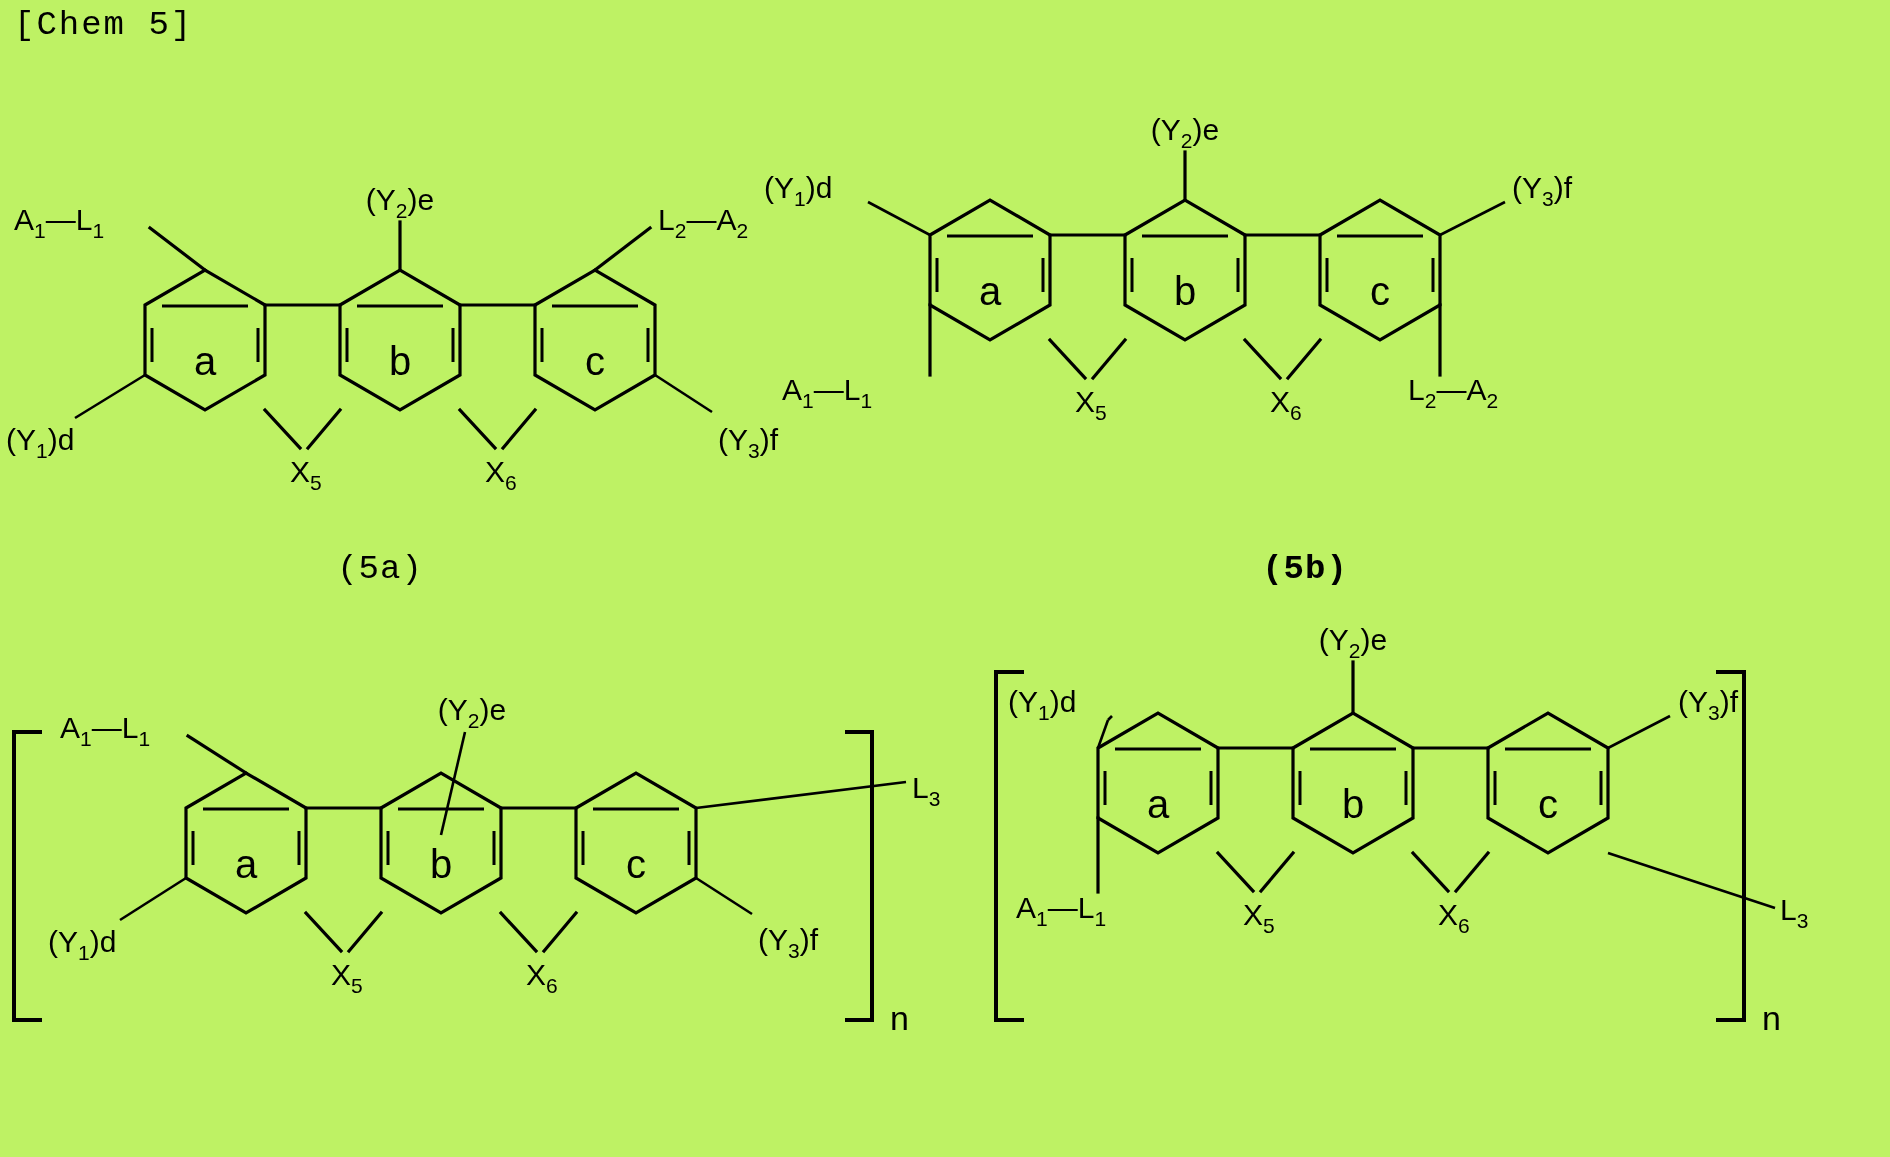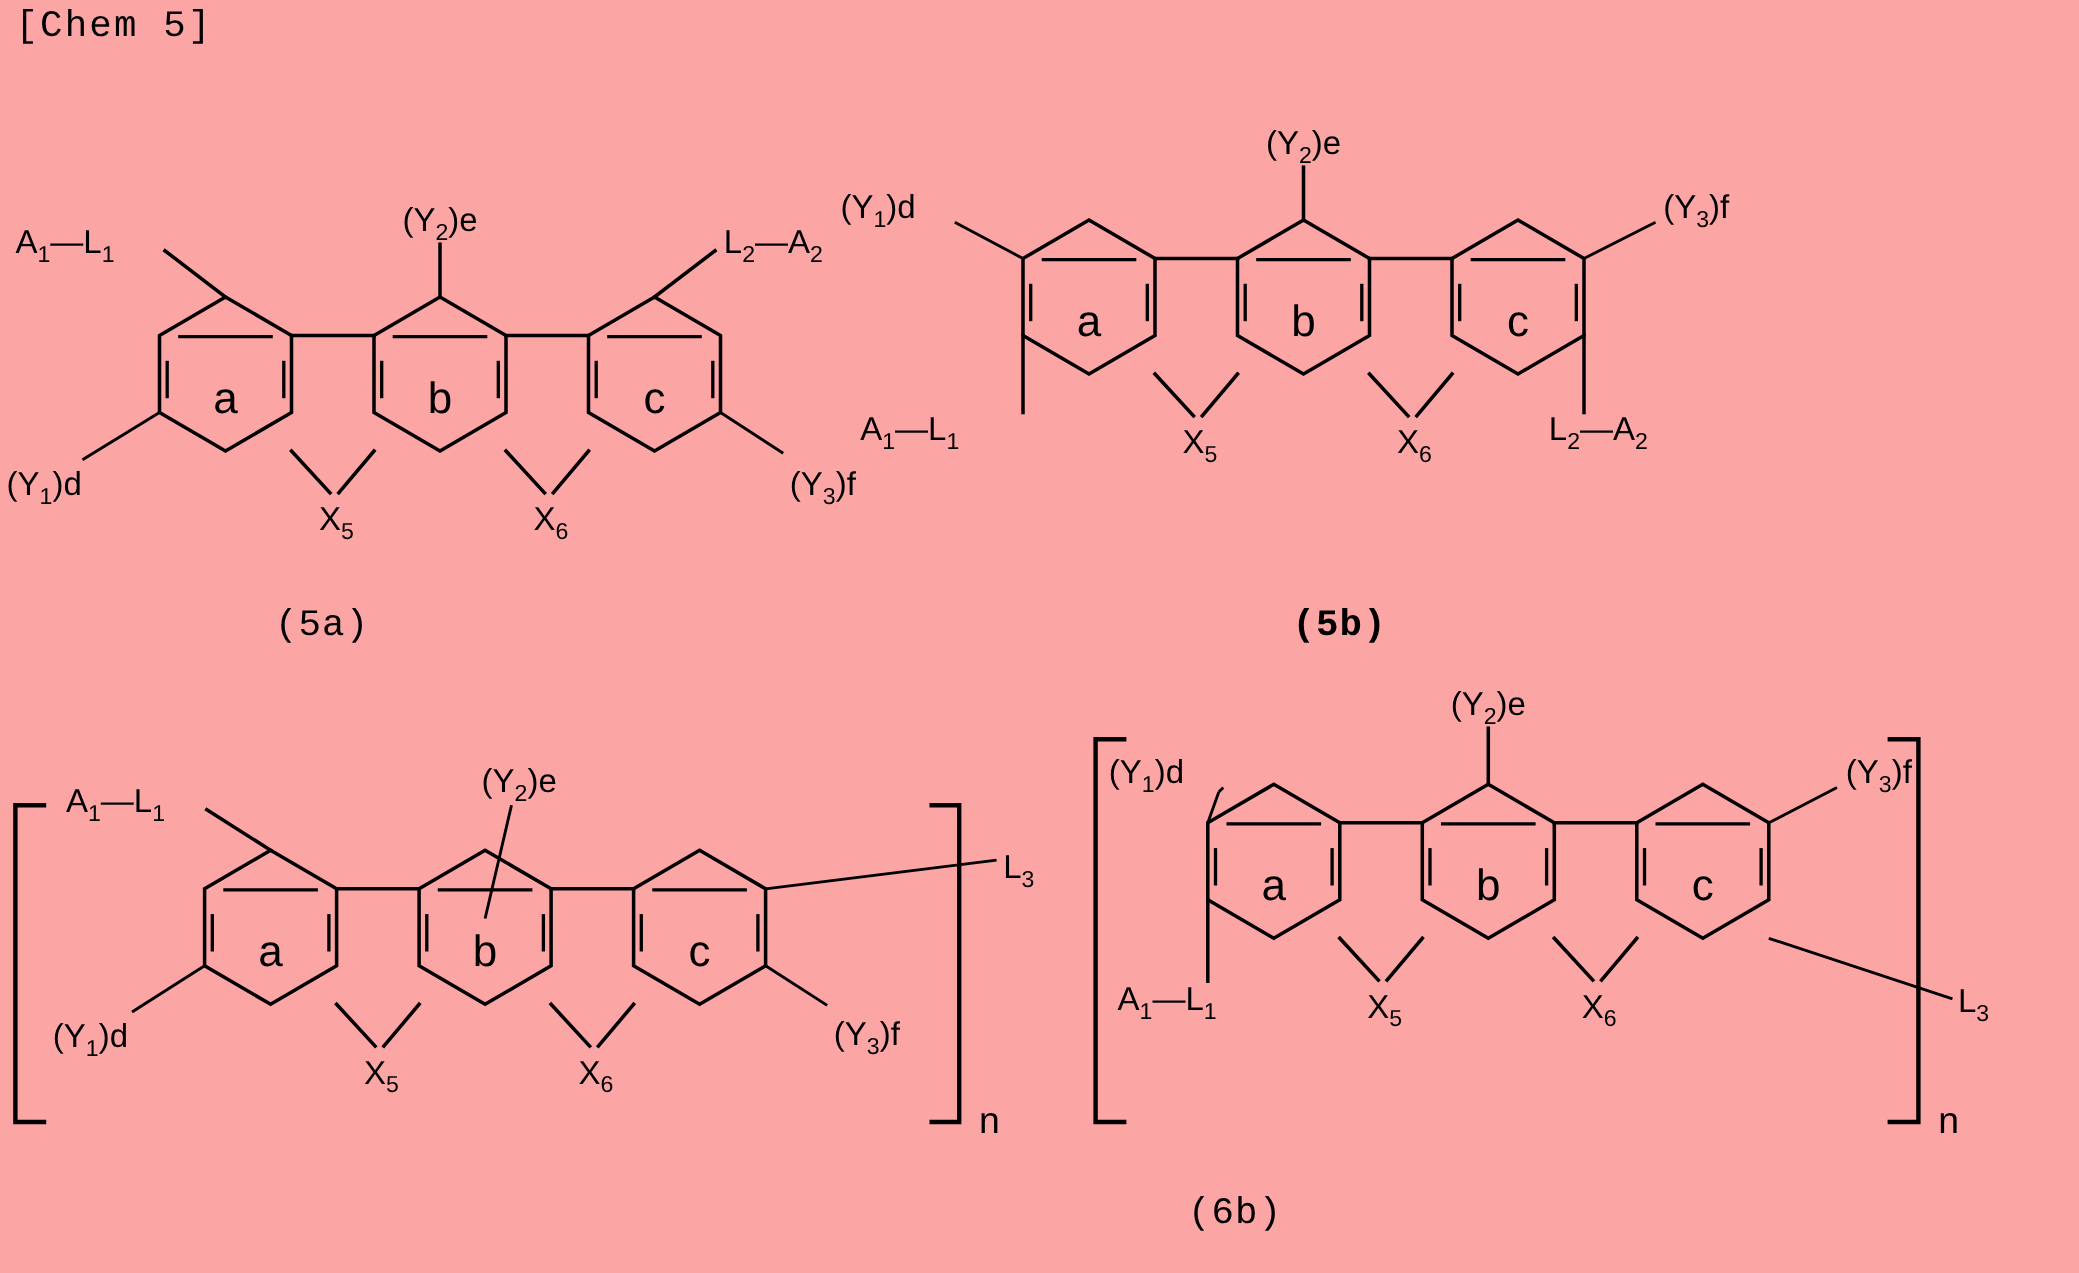--- a/index.html
+++ b/index.html
@@ -12,40 +12,41 @@
     height: 1157px;
     position: relative;
     font-family: "Liberation Serif", "DejaVu Serif", serif;
     color: #000000;
     overflow: hidden;
   }
   #page {
     position: relative;
     width: 1890px;
     height: 1157px;
-    background: #fca5a5;
+    background: #bef264;
   }
   .chem-header {
     position: absolute;
     left: 14px;
     top: 6px;
     font-family: "Liberation Mono", "DejaVu Sans Mono", monospace;
     font-size: 34px;
     letter-spacing: 2px;
     white-space: pre;
   }
   .figure {
     position: absolute;
   }
   .fig-caption {
     position: absolute;
     font-family: "Liberation Mono", "DejaVu Sans Mono", monospace;
     font-size: 34px;
     letter-spacing: 1px;
     white-space: pre;
+    text-align: center;
   }
   svg { display: block; overflow: visible; }
   svg text {
     font-family: "Liberation Sans", "DejaVu Sans", sans-serif;
     fill: #000000;
   }
   .lbl      { font-size: 30px; }
   .lbl-sub  { font-size: 21px; }
   .ringlbl  { font-size: 40px; }
   .nsub     { font-size: 34px; }
@@ -268,15 +269,14 @@
 
       <line class="leader" x1="628" y1="128" x2="690" y2="96"></line>
       <text class="lbl" x="698" y="92"><tspan>(Y</tspan><tspan class="lbl-sub" dy="8">3</tspan><tspan dy="-8">)f</tspan></text>
 
       <line class="leader" x1="628" y1="233" x2="795" y2="288"></line>
       <text class="lbl" x="800" y="300"><tspan>L</tspan><tspan class="lbl-sub" dy="8">3</tspan></text>
 
       <text class="nsub" x="782" y="410">n</text>
     </svg>
   </div>
-  <div class="fig-caption" style="left:1080px; top:1085px; width:260px;">(6b)</div>
 
 </div>
 
 </body></html>

